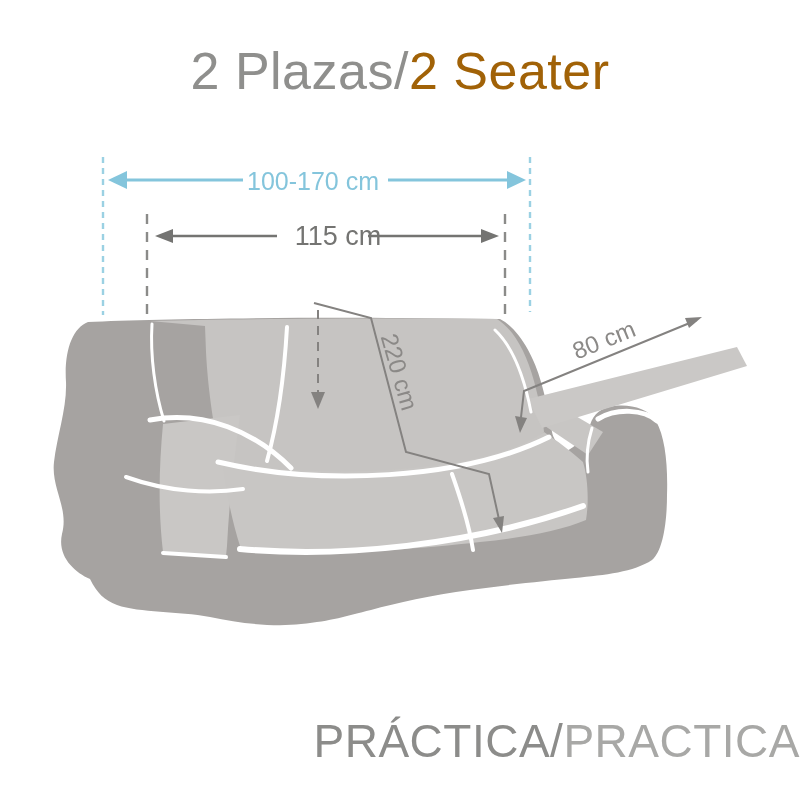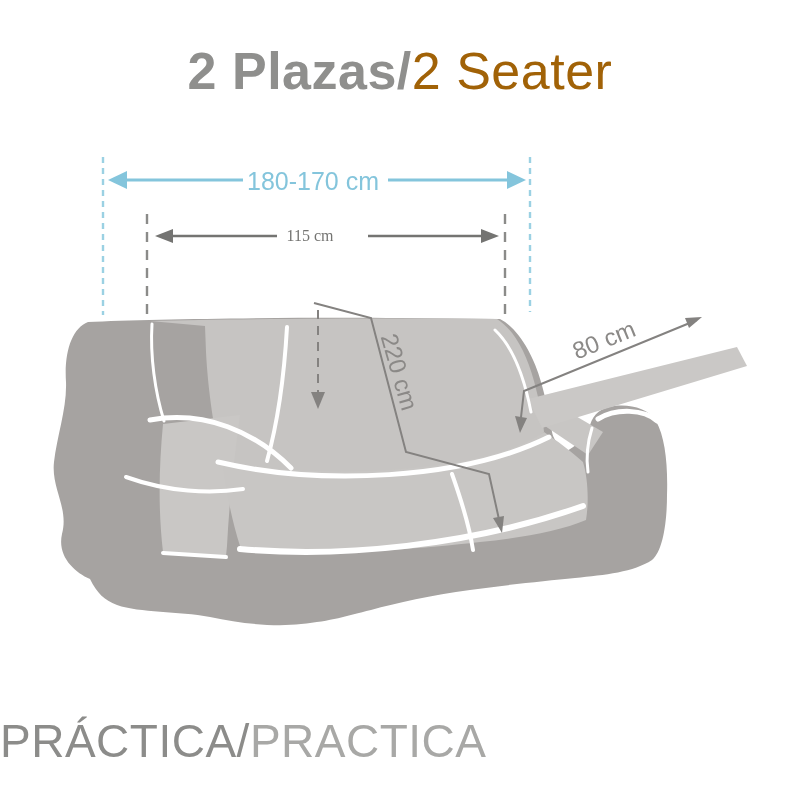--- a/index.html
+++ b/index.html
@@ -5,34 +5,34 @@
   html,body{margin:0;padding:0;}
   body{background:#ffffff;font-family:"Liberation Sans", sans-serif;}
   .stage{position:relative;width:800px;height:800px;background:#ffffff;overflow:hidden;}
   .stage svg{position:absolute;left:0;top:0;}
 
   .page-title{
     position:absolute;left:0;top:71px;width:800px;text-align:center;
     transform:translateY(-50%);
     font-size:52px;letter-spacing:0.5px;white-space:nowrap;
   }
-  .page-title .t-dark{color:#8f8f8d;font-weight:bold;}
+  .page-title .t-dark{color:#8f8f8d;}
   .page-title .t-light{color:#a16207;}
 
   .footer-label{
-    position:absolute;left:0;top:741px;width:800px;text-align:left;
+    position:absolute;left:0;top:741px;width:800px;text-align:right;
     transform:translateY(-50%);
     font-size:46px;letter-spacing:0.5px;white-space:nowrap;
   }
   .footer-label .t-dark{color:#8c8c8a;}
   .footer-label .t-light{color:#a8a8a6;}
 
   .dim-label{position:absolute;white-space:nowrap;transform:translate(-50%,-50%);}
   .lbl-cover-width{left:313px;top:181px;font-size:25px;color:#84c5dc;}
-  .lbl-sofa-width{left:310px;top:236px;font-size:16px;color:#747472;font-family:Liberation Serif, serif;}
+  .lbl-sofa-width{left:338px;top:236px;font-size:27px;color:#747472;}
   .lbl-cover-length{left:399px;top:372px;font-size:24px;color:#8b8987;
      transform:translate(-50%,-50%) rotate(74deg);}
   .lbl-strap-length{left:604px;top:340px;font-size:24px;color:#8b8987;
      transform:translate(-50%,-50%) rotate(-22deg);}
 </style>
 </head>
 <body>
 
 <div class="stage">
 
@@ -148,21 +148,21 @@
       <path d="M 697,320 L 524,391 L 520,426"></path>
       <polygon points="702,317 689,328 685,318" fill="#848280" stroke="none"></polygon>
       <polygon points="520,433 515,416 527,418" fill="#848280" stroke="none"></polygon>
     </g>
   </svg>
 
   <div class="page-title">
     <span class="t-dark">2 Plazas/</span><span class="t-light">2 Seater</span>
   </div>
 
-  <div class="dim-label lbl-cover-width">180-170 cm</div>
+  <div class="dim-label lbl-cover-width">100-170 cm</div>
 
   <div class="dim-label lbl-sofa-width">115 cm</div>
 
   <div class="dim-label lbl-cover-length">220 cm</div>
 
   <div class="dim-label lbl-strap-length">80 cm</div>
 
   <div class="footer-label">
     <span class="t-dark">PRÁCTICA/</span><span class="t-light">PRACTICA</span>
   </div>

